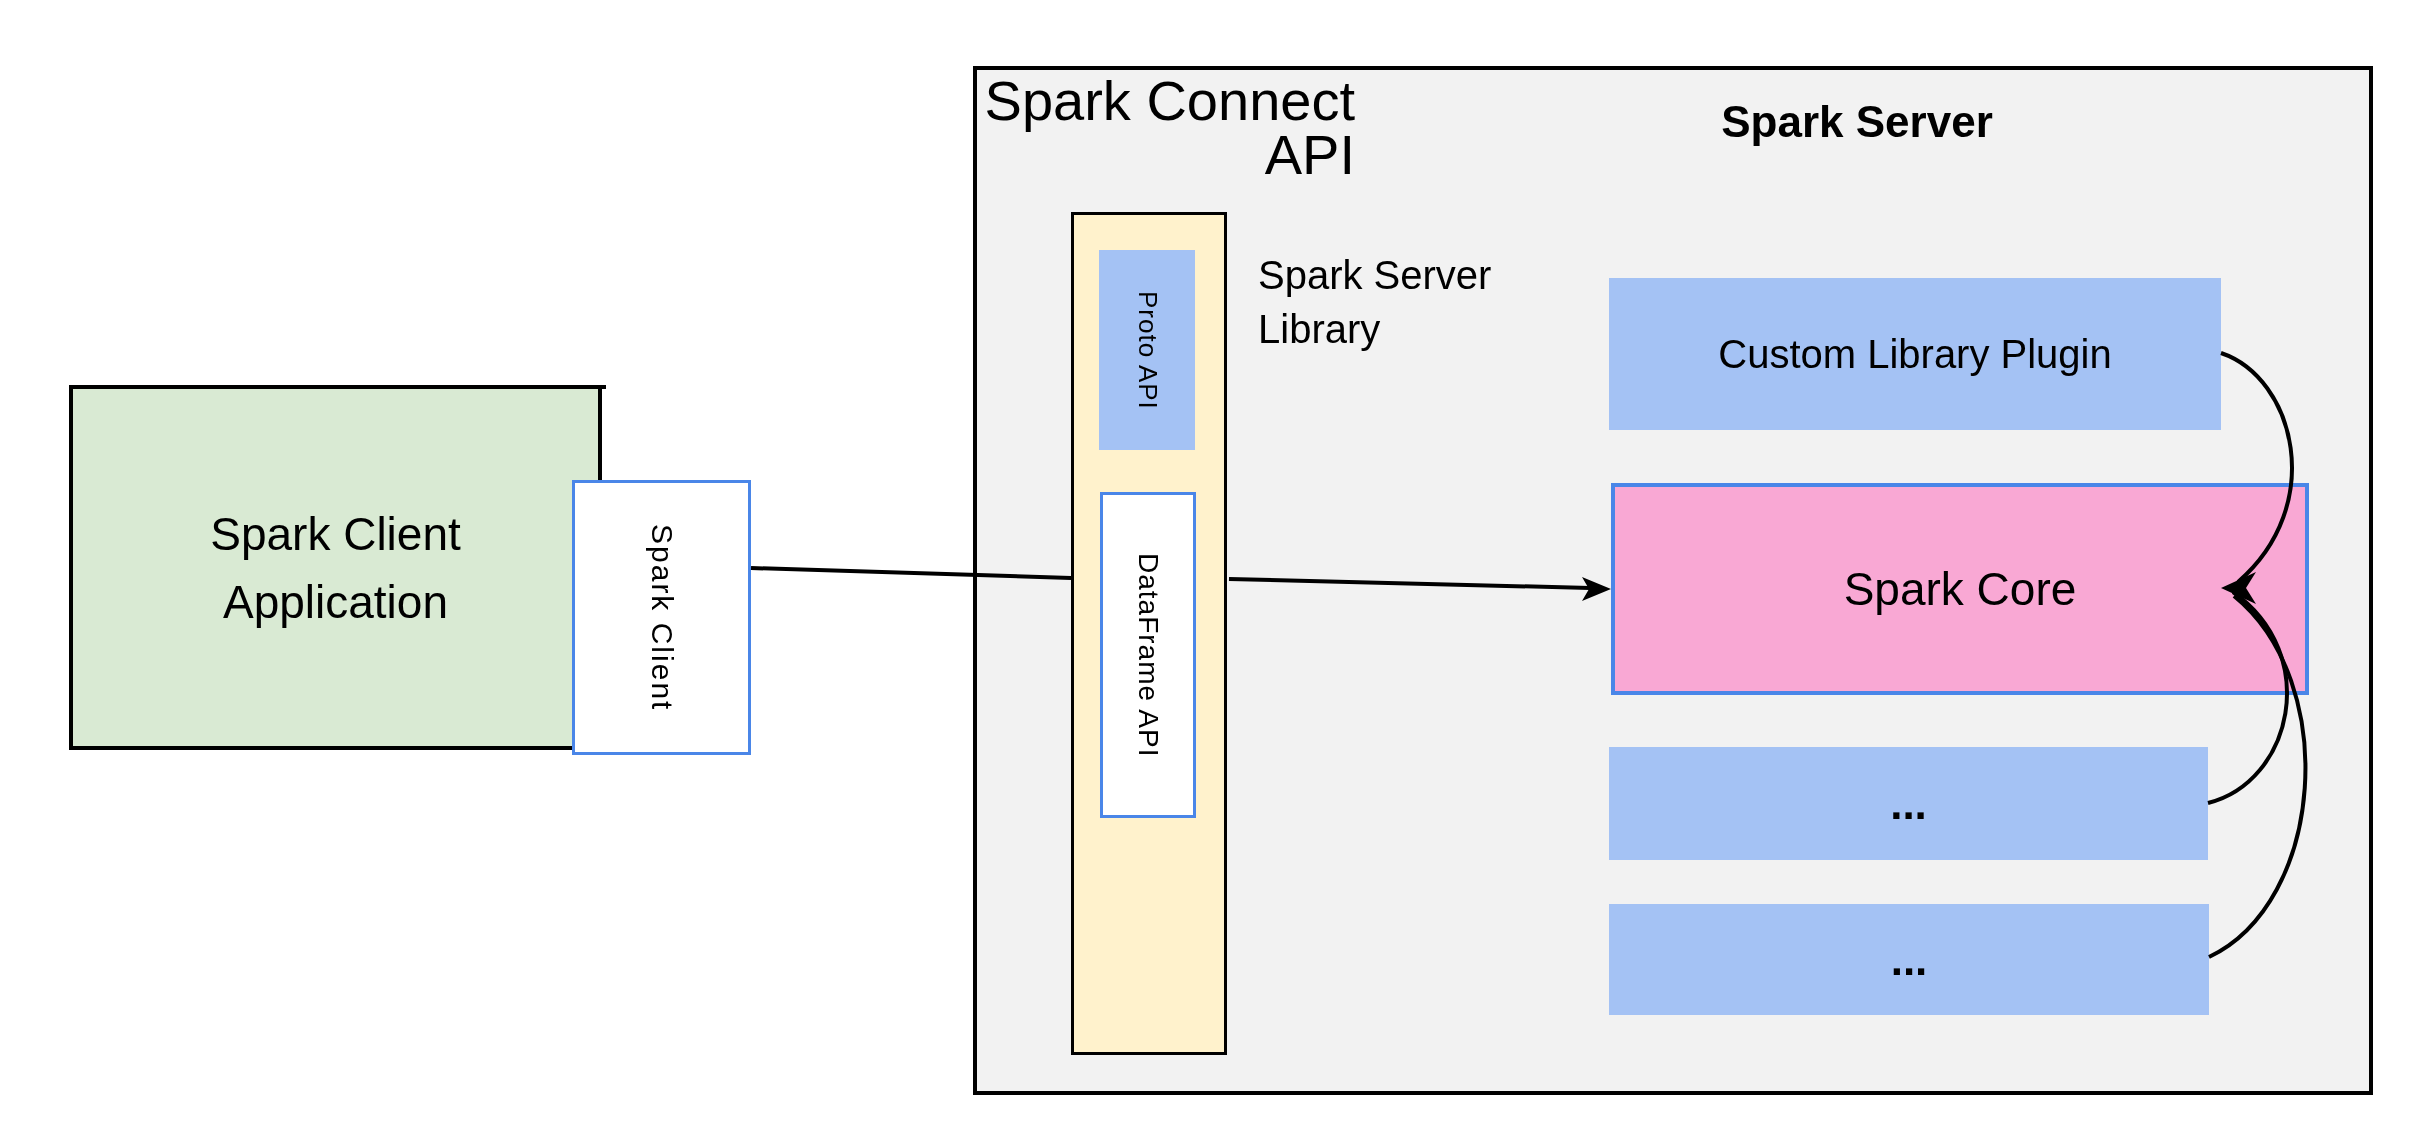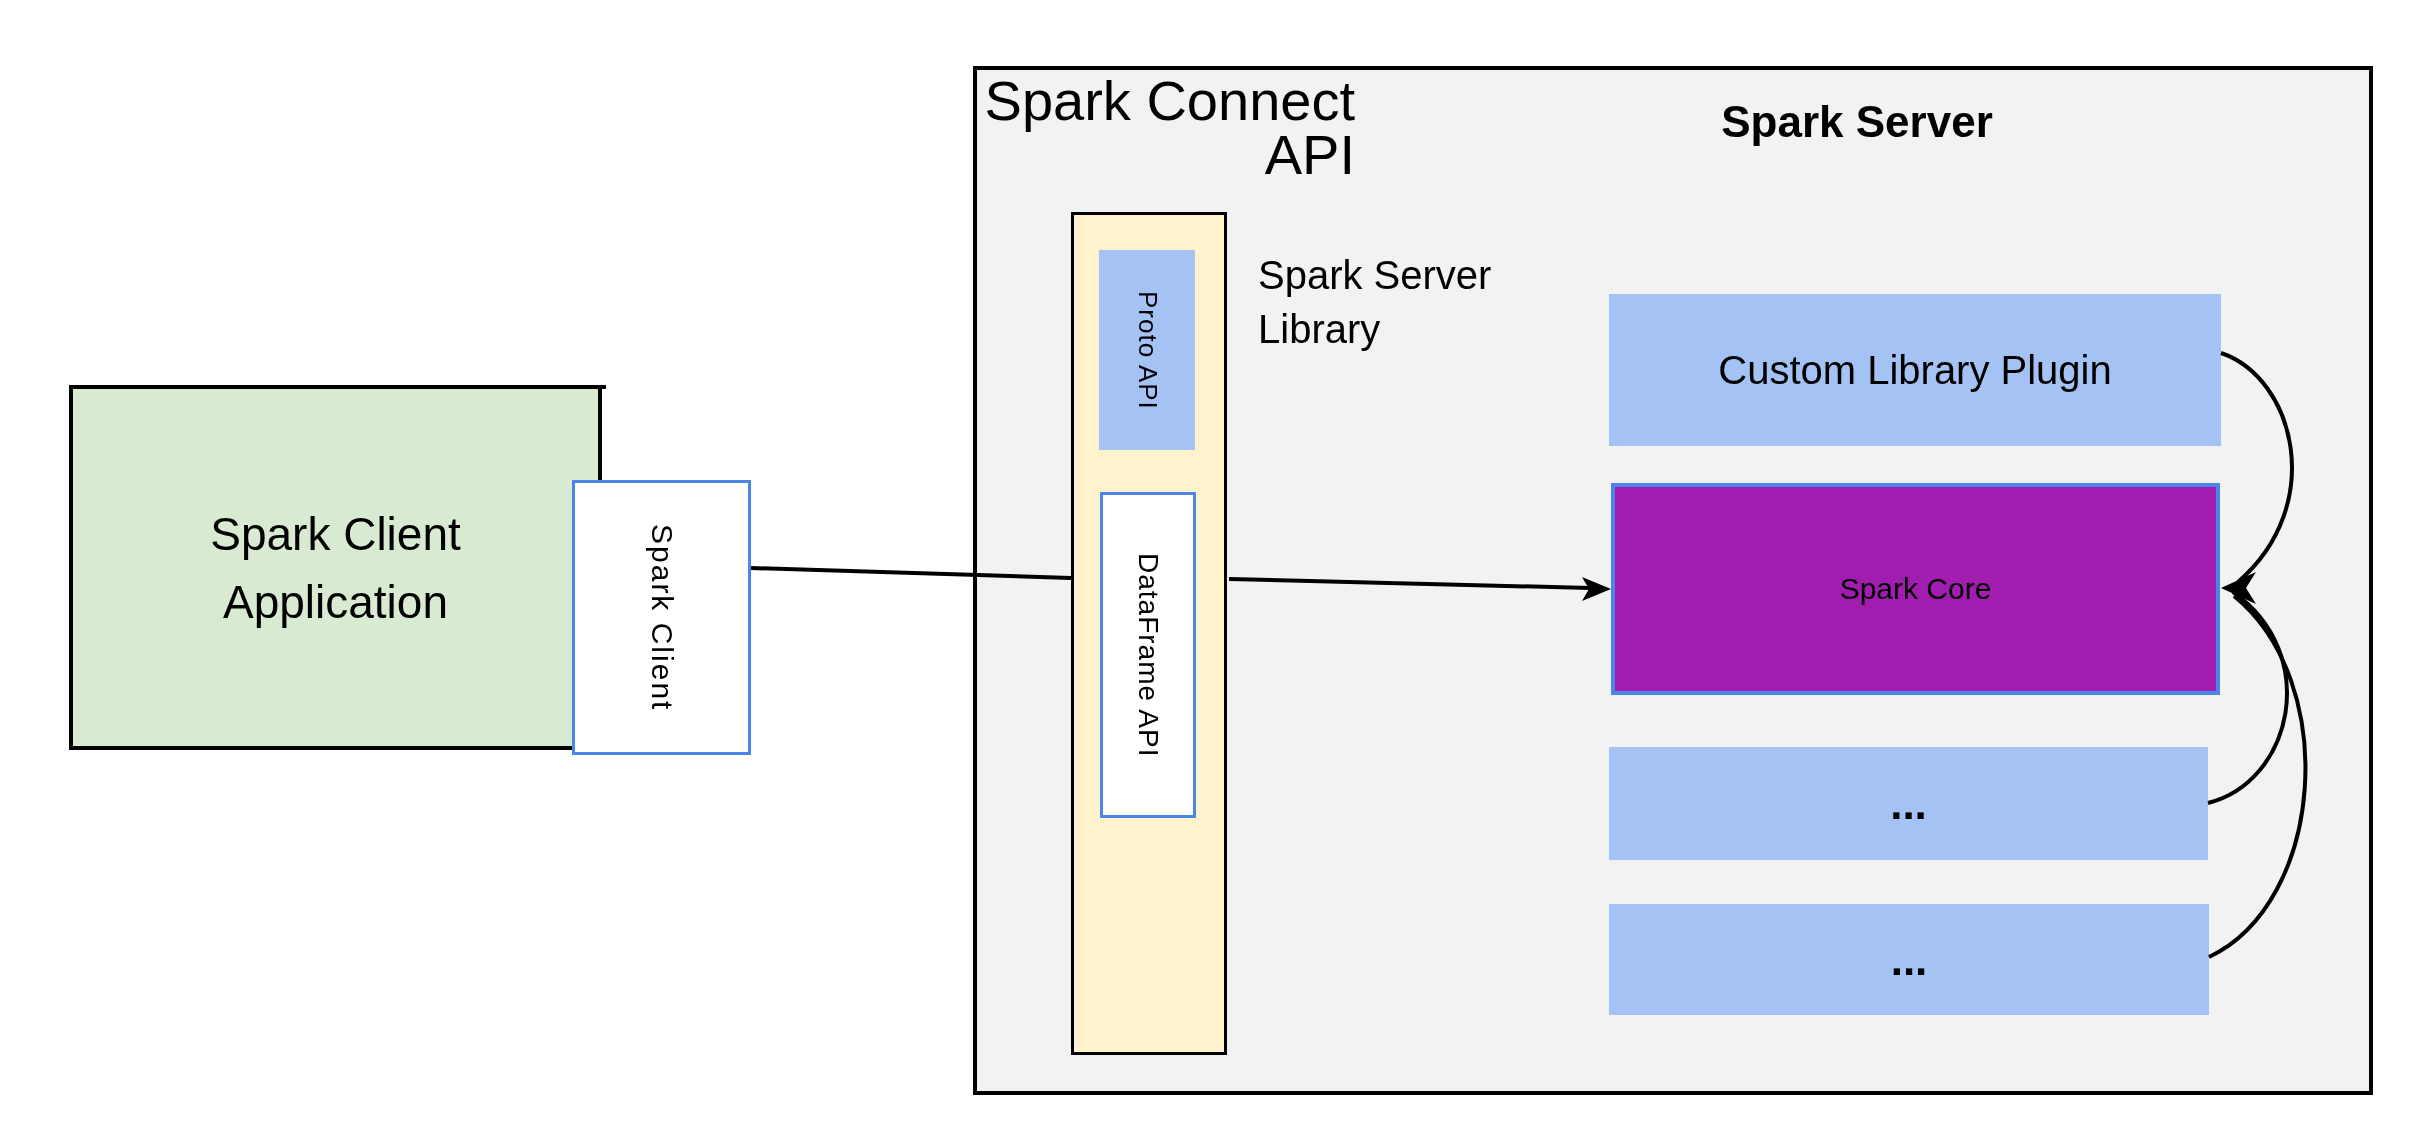--- a/index.html
+++ b/index.html
@@ -88,29 +88,28 @@
   }
   .dataframe-box .vtext { font-size: 28px; letter-spacing: 1px; }
 
   
   .plugin-box {
     left: 1609px; top: 278px; width: 612px; height: 152px;
     background: var(--blue-fill, #a4c2f4);
     z-index: 2;
     display: flex; align-items: center; justify-content: center;
     font-size: 40px;
-    margin-top: 16px;
   }
   .core-box {
-    left: 1611px; top: 483px; width: 609px; height: 212px;
-    background: #a21caf;
+    left: 1611px; top: 483px; width: 698px; height: 212px;
+    background: #f9a8d4;
     border: 4px solid var(--blue-border, #4a86e8);
     z-index: 2;
     display: flex; align-items: center; justify-content: center;
-    font-size: 30px;
+    font-size: 46px;
   }
   .more-box-1, .more-box-2 {
     background: var(--blue-fill, #a4c2f4);
     z-index: 2;
     display: flex; align-items: center; justify-content: center;
     font-size: 44px; font-weight: bold;
   }
   .more-box-1 { left: 1609px; top: 747px; width: 599px; height: 113px; }
   .more-box-2 { left: 1609px; top: 904px; width: 600px; height: 111px; }
 

